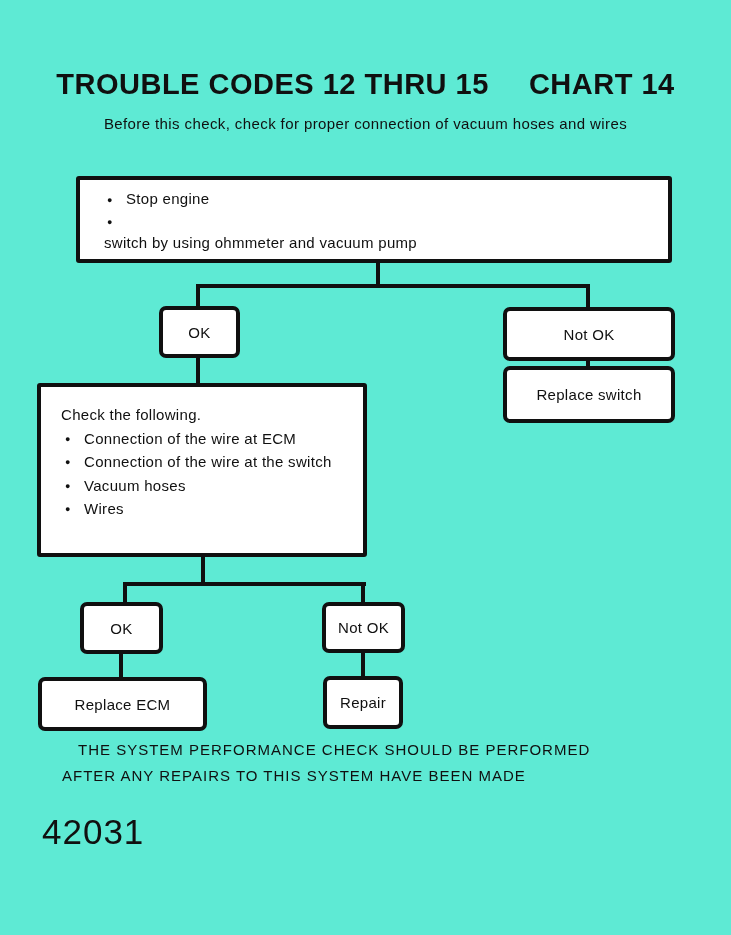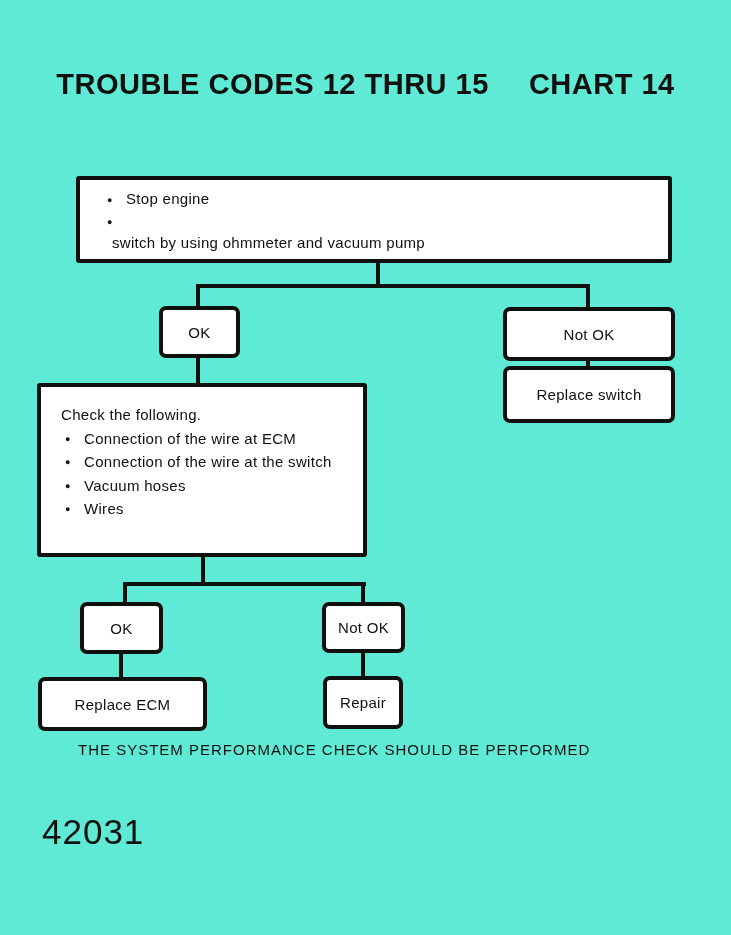--- a/index.html
+++ b/index.html
@@ -66,21 +66,21 @@
   #repair      { left: 323px; top: 676px; width: 80px;  height: 53px; }
 
   .b-line { margin-left: 7px; display: flex; }
   .b-line .bullet, .check-item .bullet {
     flex: none;
     width: 19px;
     font-size: 9px;
     line-height: inherit;
     transform: translateY(1px);
   }
-  .cont-line { margin-left: 12px; }
+  .cont-line { margin-left: 4px; }
   .check-item { display: flex; margin-left: 4px; }
   .check-item .txt { flex: 1; }
   .check-heading { letter-spacing: 0.3px; }
 
   
   .conn { position: absolute; background: #101010; }
   #c-start-stub   { left: 376px; top: 261px; width: 4px;  height: 26px; }
   #c-h1           { left: 196px; top: 284px; width: 394px; height: 4px; }
   #c-drop-ok1     { left: 196px; top: 286px; width: 4px;  height: 22px; }
   #c-drop-notok1  { left: 586px; top: 286px; width: 4px;  height: 23px; }
@@ -113,20 +113,21 @@
   }
 </style>
 </head>
 <body>
 
 <div id="page">
 
   <div class="title">
     <span>TROUBLE CODES 12 THRU 15</span><span class="gap"></span><span>CHART 14</span>
   </div>
+  <div class="subtitle">Before this check, check for proper connection of vacuum hoses and wires</div>
 
   <div class="node" id="start-box">
     <div class="b-line">
       <span class="bullet">●</span>
       <span class="txt">Stop engine</span>
     </div>
     <div class="b-line">
       <span class="bullet">●</span>
     </div>
     <div class="cont-line">switch by using ohmmeter and vacuum pump</div>
@@ -187,16 +188,17 @@
 
   <div class="node center" id="replace-ecm">
     <span>Replace ECM</span>
   </div>
   <div class="node center" id="repair">
     <span>Repair</span>
   </div>
 
   <div class="footer">
     <div class="l1">THE SYSTEM PERFORMANCE CHECK SHOULD BE PERFORMED</div>
+    <div class="l2">AFTER ANY REPAIRS TO THIS SYSTEM HAVE BEEN MADE</div>
   </div>
   <div class="figure-number">42031</div>
 
 </div>
 
 </body></html>

